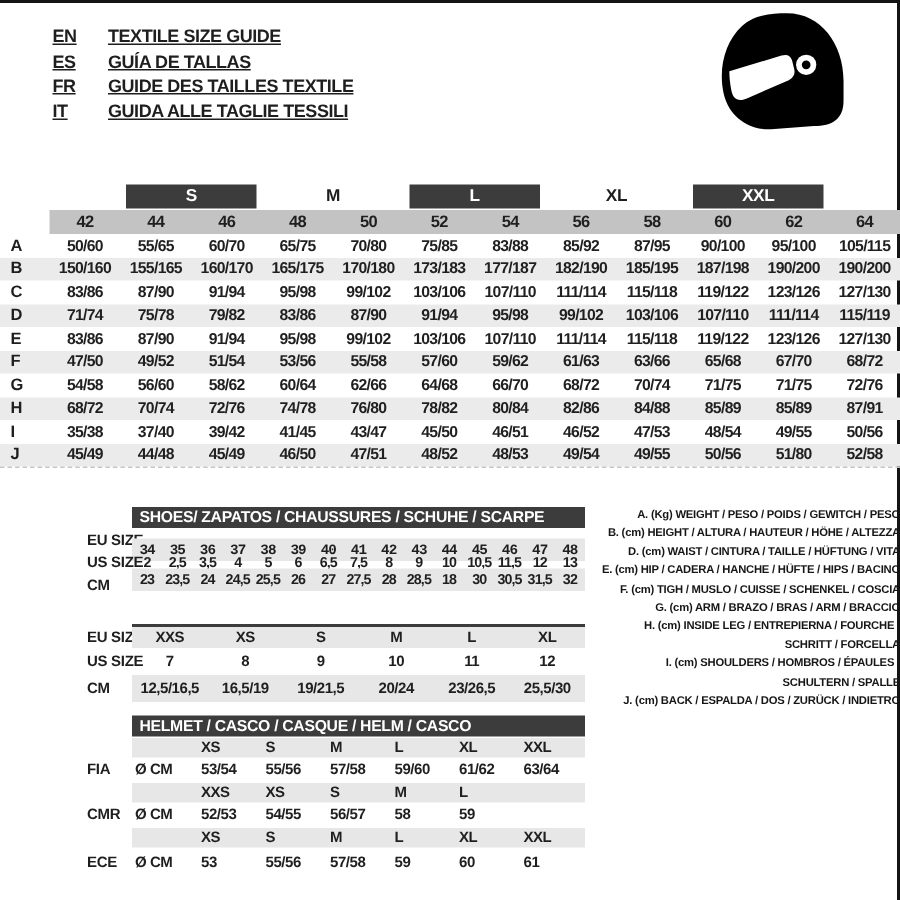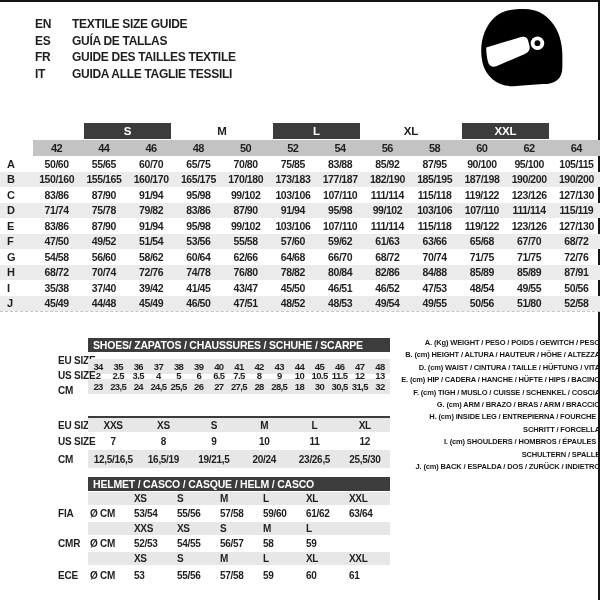--- a/index.html
+++ b/index.html
@@ -7,21 +7,21 @@
   body {
     position:relative; overflow:hidden; background:#fff;
     font-family:"Liberation Sans", sans-serif; color:#1e1e1e;
   }
 
   
   #edge-top { position:absolute; left:0; top:0; width:600px; height:2px; background:#141414; }
   #edge-right { position:absolute; right:0; top:0; width:2px; height:600px; background:#141414; }
 
   
-  #lang-list { position:absolute; left:35px; top:16px; }
+  #lang-list { position:absolute; left:35px; top:16px;text-decoration:underline; }
   .lang-row { display:grid; grid-template-columns:37px auto; height:16.5px; align-items:center; }
   .lang-code, .lang-label { font-size:12px; font-weight:700; letter-spacing:-0.3px; white-space:nowrap; }
 
   
   #helmet-icon { position:absolute; left:474px; top:4px; width:94px; height:100px; }
 
   
   #group-row { position:absolute; left:0; top:123px; width:600px; height:16px; }
   .size-group { position:absolute; top:0; height:16px; line-height:16px; text-align:center;
     font-size:11.5px; font-weight:700; letter-spacing:-0.2px; }
@@ -287,21 +287,21 @@
     <div class="legend-line">F. (cm) TIGH / MUSLO / CUISSE / SCHENKEL / COSCIA</div>
     <div class="legend-line">G. (cm) ARM / BRAZO / BRAS / ARM / BRACCIO</div>
     <div class="legend-line">H. (cm) INSIDE LEG / ENTREPIERNA / FOURCHE /
 SCHRITT / FORCELLA</div>
     <div class="legend-line">I. (cm) SHOULDERS / HOMBROS / ÉPAULES /
 SCHULTERN / SPALLE</div>
     <div class="legend-line">J. (cm) BACK / ESPALDA / DOS / ZURÜCK / INDIETRO</div>
   </div>
 
 <div class="side-label" style="top: 353px; height: 15px;">EU SIZE</div>
-<div class="srow cols15 band" style="top: 359px; height: 15px;">
+<div class="srow cols15 band" style="top: 359px; height: 15px; font-family: Liberation Mono, monospace;">
     <div class="cell">34</div>
     <div class="cell">35</div>
     <div class="cell">36</div>
     <div class="cell">37</div>
     <div class="cell">38</div>
     <div class="cell">39</div>
     <div class="cell">40</div>
     <div class="cell">41</div>
     <div class="cell">42</div>
     <div class="cell">43</div>

